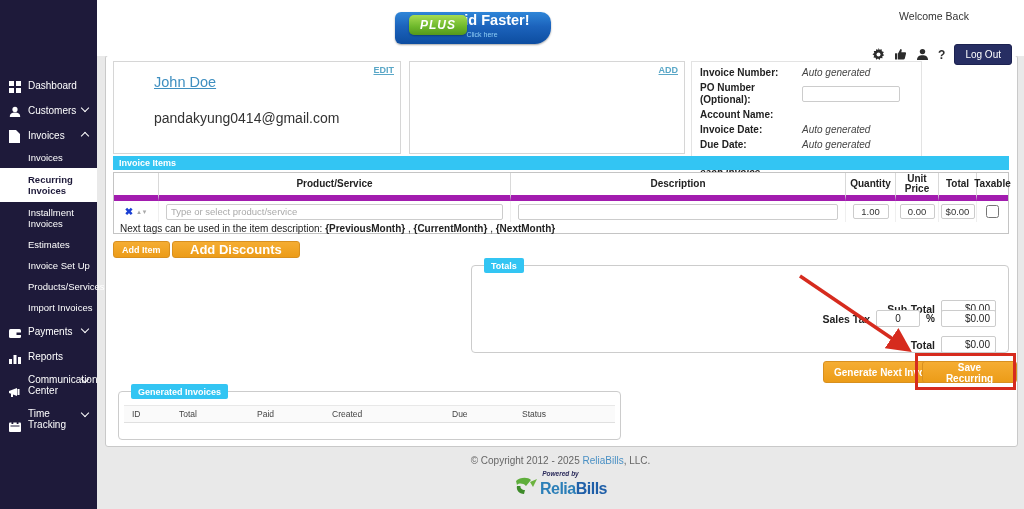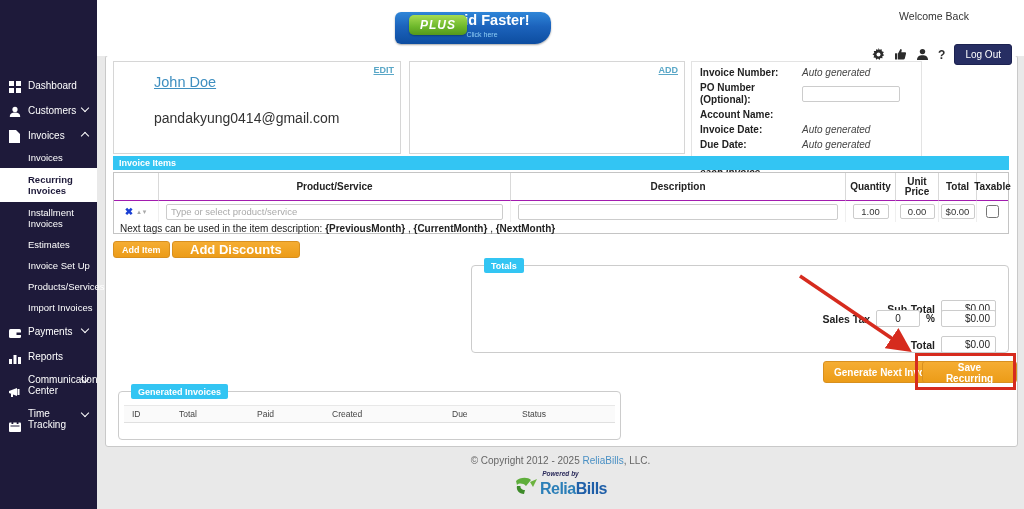--- a/index.html
+++ b/index.html
@@ -62,21 +62,21 @@
   .cyan-bar { position:absolute; left:7px; top:100px; width:896px; height:14px; background:#33c5f3;
     color:#fff; font-size:9px; font-weight:bold; line-height:14px; padding-left:6px; }
   .cyan-tag { position:absolute; top:-8px; left:12px; background:#33c5f3; color:#fff;
     font-size:9px; font-weight:bold; padding:2.5px 7px; border-radius:2px; white-space:nowrap; }
   
   .items-box { position:absolute; left:7px; top:116px; width:896px; height:62px;
     background:#fff; border:1px solid #c4c4c4; }
   .t-row { display:flex; }
   .t-head .t-cell { height:28px; display:flex; align-items:center; justify-content:center;
     text-align:center; font-size:10px; font-weight:bold; color:#222; border-right:1px solid #d9d9d9;
-    border-bottom:1px solid #a21caf; line-height:10px; }
+    border-bottom:6px solid #a21caf; line-height:10px; }
   .t-body .t-cell { height:21px; display:flex; align-items:center; justify-content:center;
     border-right:1px solid #efefef; }
   .t-cell:last-child { border-right:none; }
   .cw0{width:45px}.cw1{width:352px}.cw2{width:335px}.cw3{width:50px}.cw4{width:43px}.cw5{width:38px}.cw6{width:31px}
   .row-x { color:#1a3fd4; font-size:10px; font-weight:bold; cursor:pointer; margin-right:3px; }
   .mini-ic { color:#a9a9a9; font-size:7px; cursor:pointer; margin:0 1px; }
   .item-ta { width:96%; height:16px; border:1px solid #ccc; border-radius:2px; font-size:9.5px;
     padding:1px 4px; resize:none; font-family:"Liberation Sans",sans-serif; color:#333; }
   .item-ta::placeholder { color:#aaa; }
   .sm-input { height:15px; border:1px solid #ccc; border-radius:2px; font-size:9.5px; text-align:center; color:#333; }

